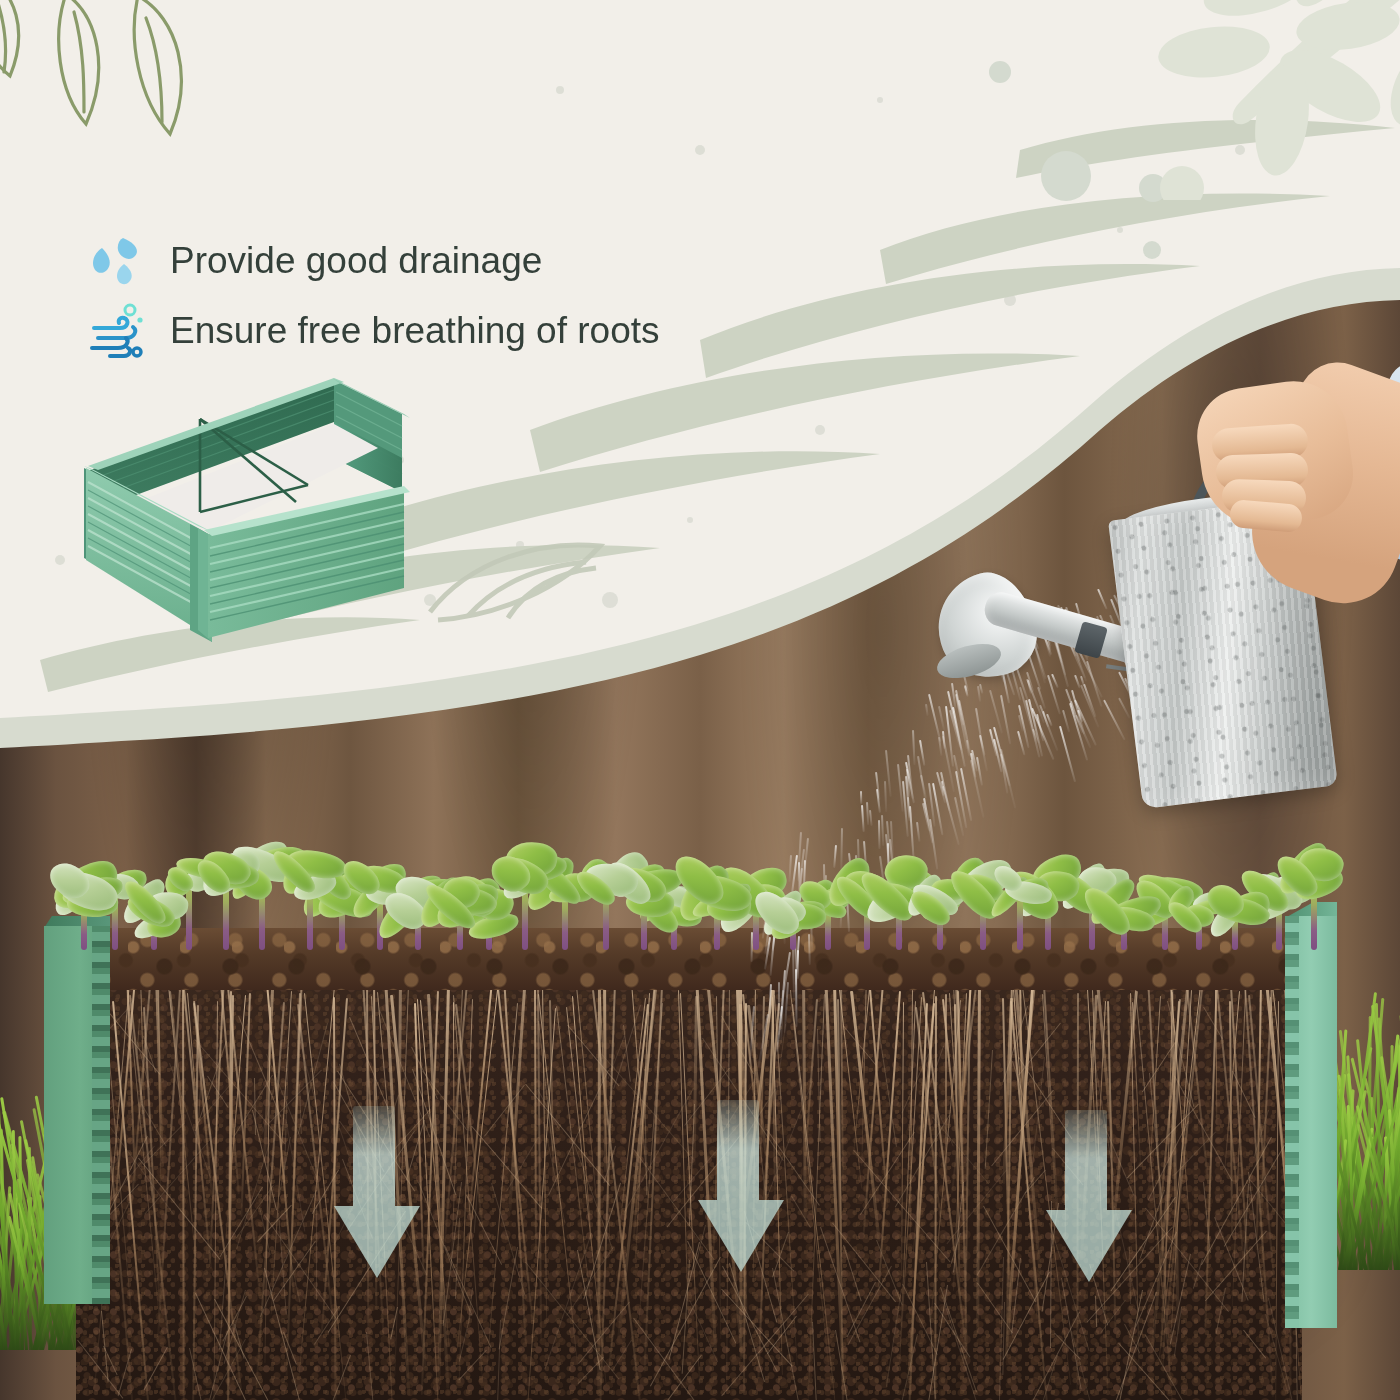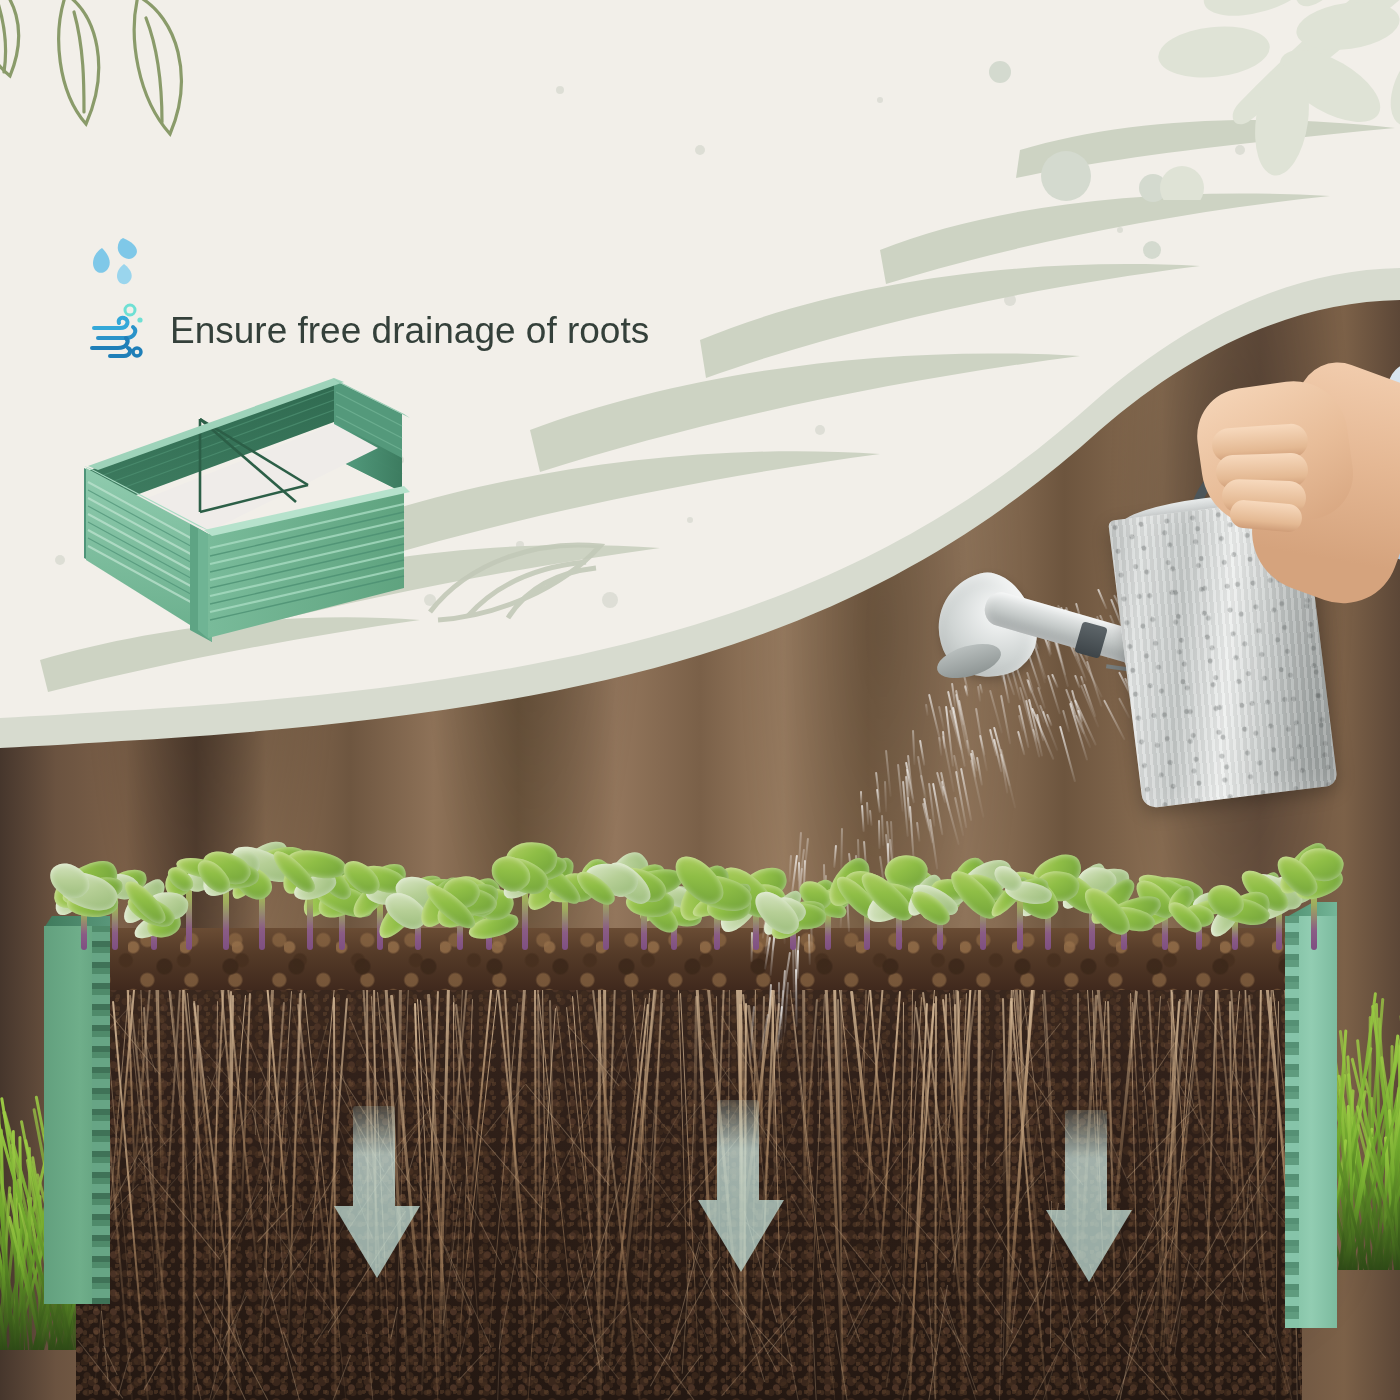--- a/index.html
+++ b/index.html
@@ -1630,32 +1630,33 @@
   <div class="bullet b1">
     <div class="bico">
       <svg viewBox="0 0 58 58" width="58" height="58">
         <g>
           <path d="M33,6 C45,11 50,18 45,24 C40,30 30,26 28,18 C27,13 29,8 33,6 Z" fill="#7fc8e8"></path>
           <path d="M12,16 C20,24 22,32 17,38 C11,44 3,40 3,31 C3,25 7,19 12,16 Z" fill="#7fc8e8"></path>
           <path d="M34,32 C42,38 44,45 39,50 C34,55 27,51 27,44 C27,39 30,35 34,32 Z" fill="#9ad5ed"></path>
         </g>
       </svg>
     </div>
+    <div class="btxt">Provide good drainage</div>
   </div>
 
   <div class="bullet b2">
     <div class="bico">
       <svg viewBox="0 0 58 58" width="58" height="58">
         <g fill="none" stroke-linecap="round">
           <circle cx="40" cy="8" r="5" stroke="#6fe0d4" stroke-width="3"></circle>
           <circle cx="50" cy="18" r="2.6" fill="#6fe0d4" stroke="none"></circle>
           <path d="M4,26 H30 C38,26 40,18 34,16 C30,15 28,18 29,21" stroke="#34a8d8" stroke-width="4"></path>
           <path d="M8,36 H36 C44,36 48,29 43,25" stroke="#2a93c9" stroke-width="4"></path>
           <path d="M2,46 H28 C36,46 40,40 36,36" stroke="#1f7fb8" stroke-width="4"></path>
           <path d="M20,54 H34 C40,54 42,48 38,46" stroke="#1f7fb8" stroke-width="4"></path>
           <circle cx="47" cy="50" r="4" stroke="#1f7fb8" stroke-width="3.4"></circle>
         </g>
       </svg>
     </div>
-    <div class="btxt">Ensure free drainage of roots</div>
+    <div class="btxt">Ensure free breathing of roots</div>
   </div>
 
 </div>
 
 </body></html>

